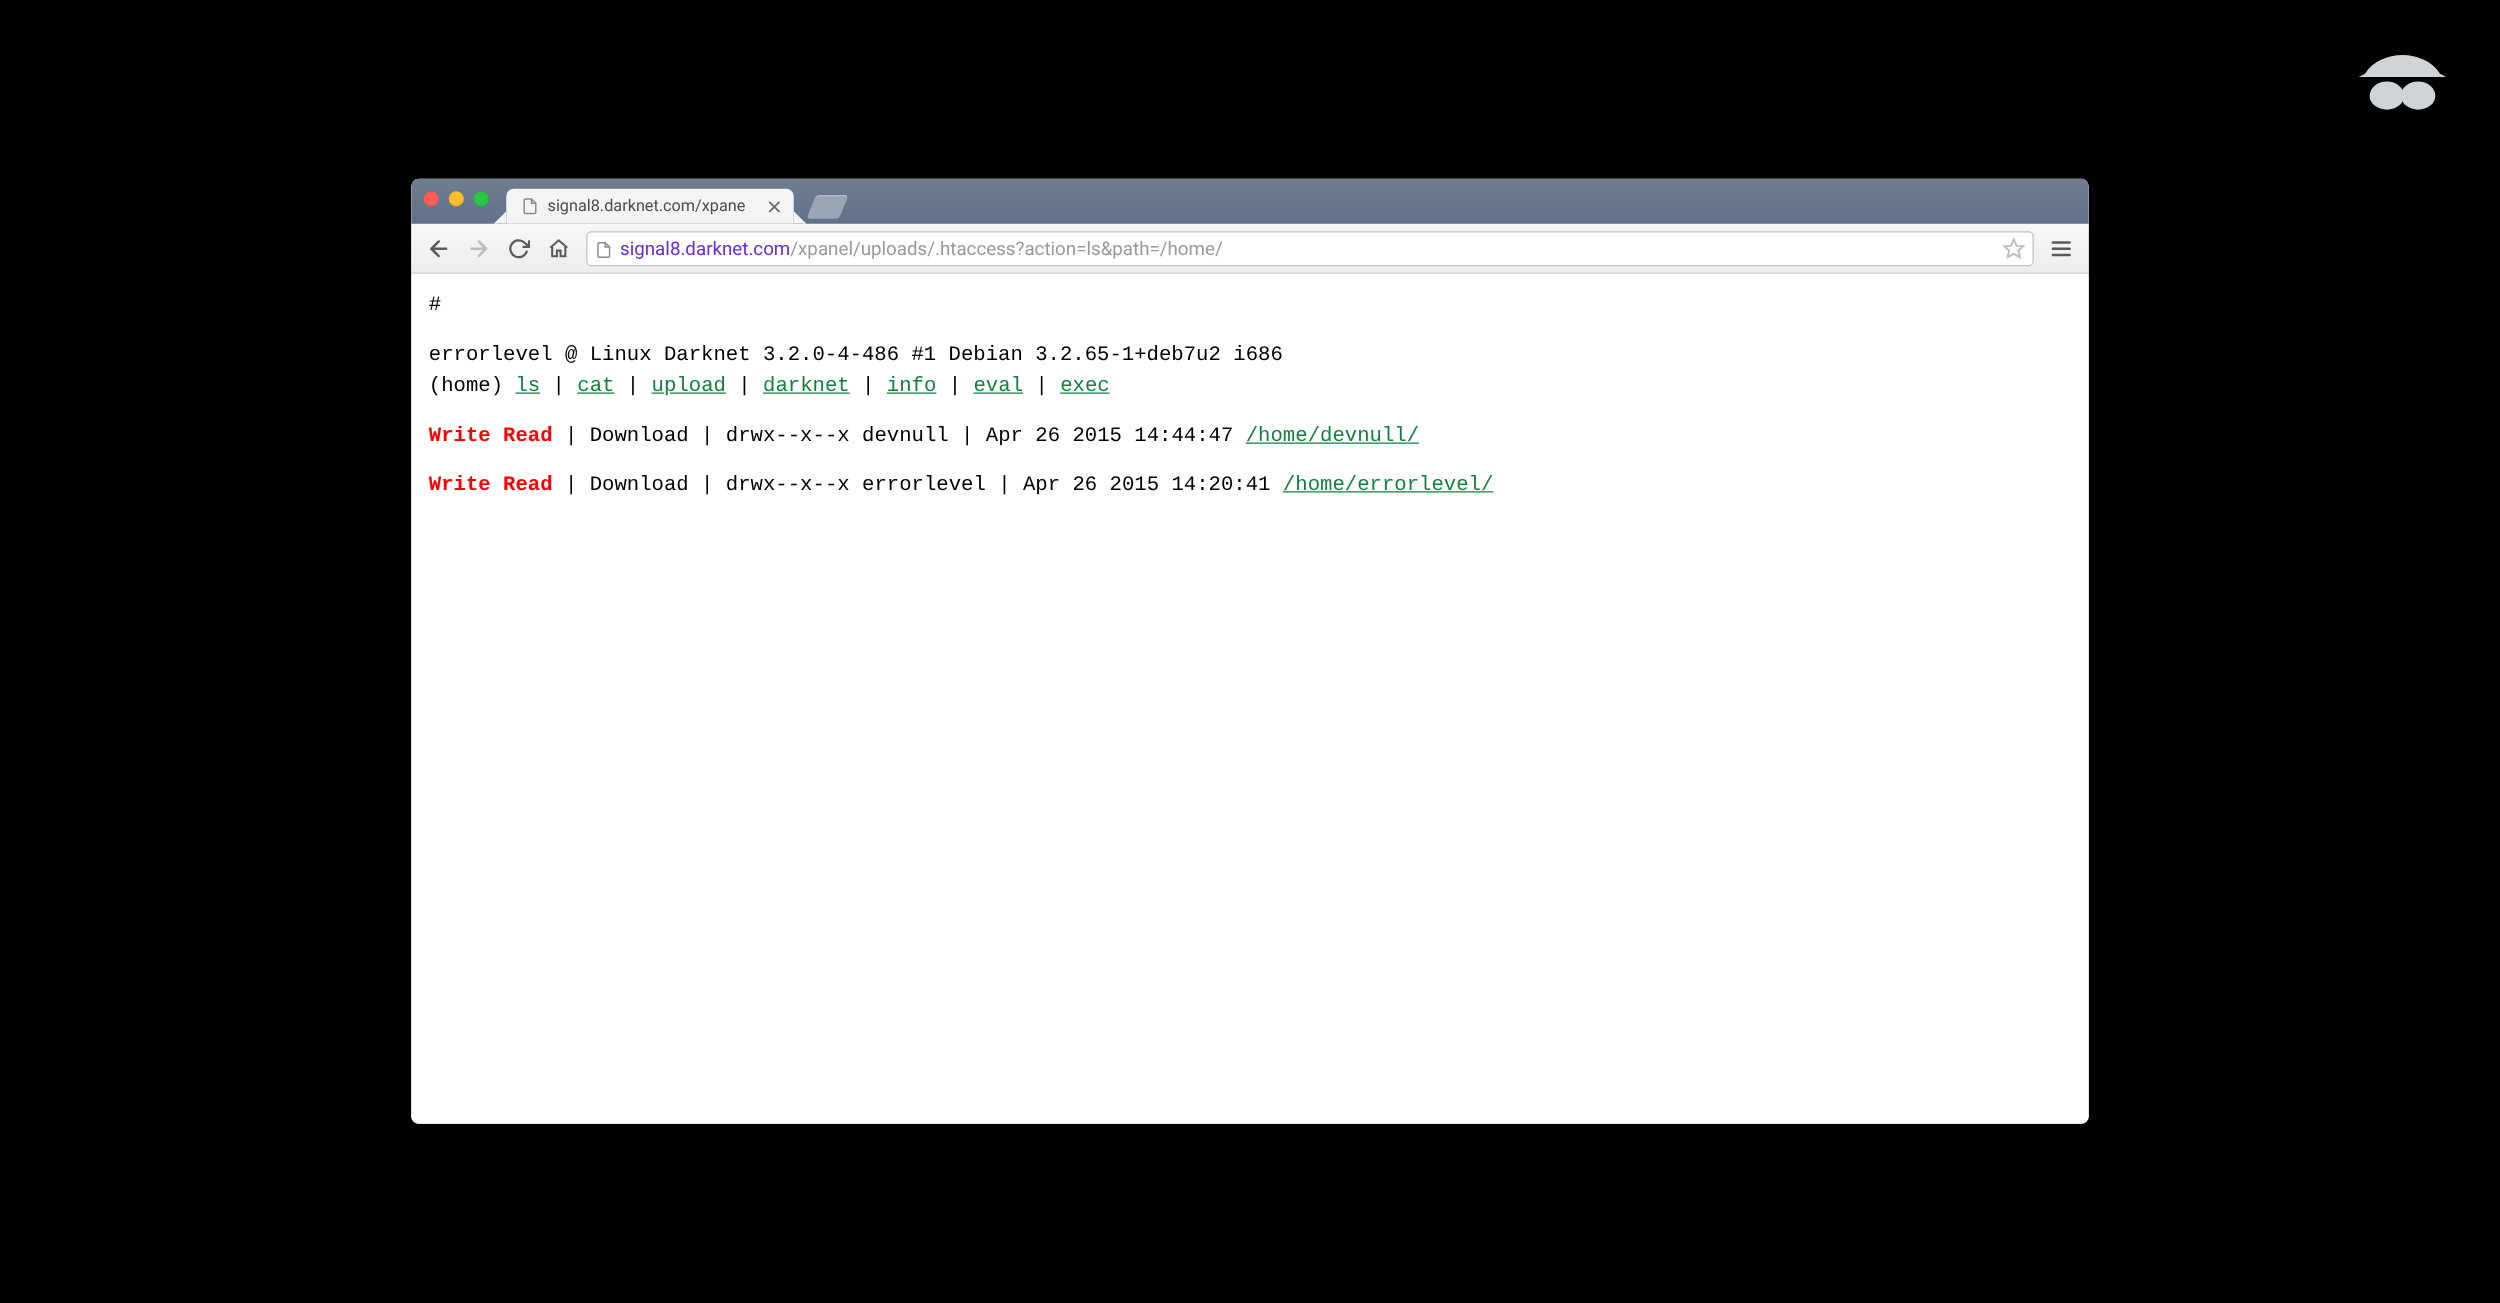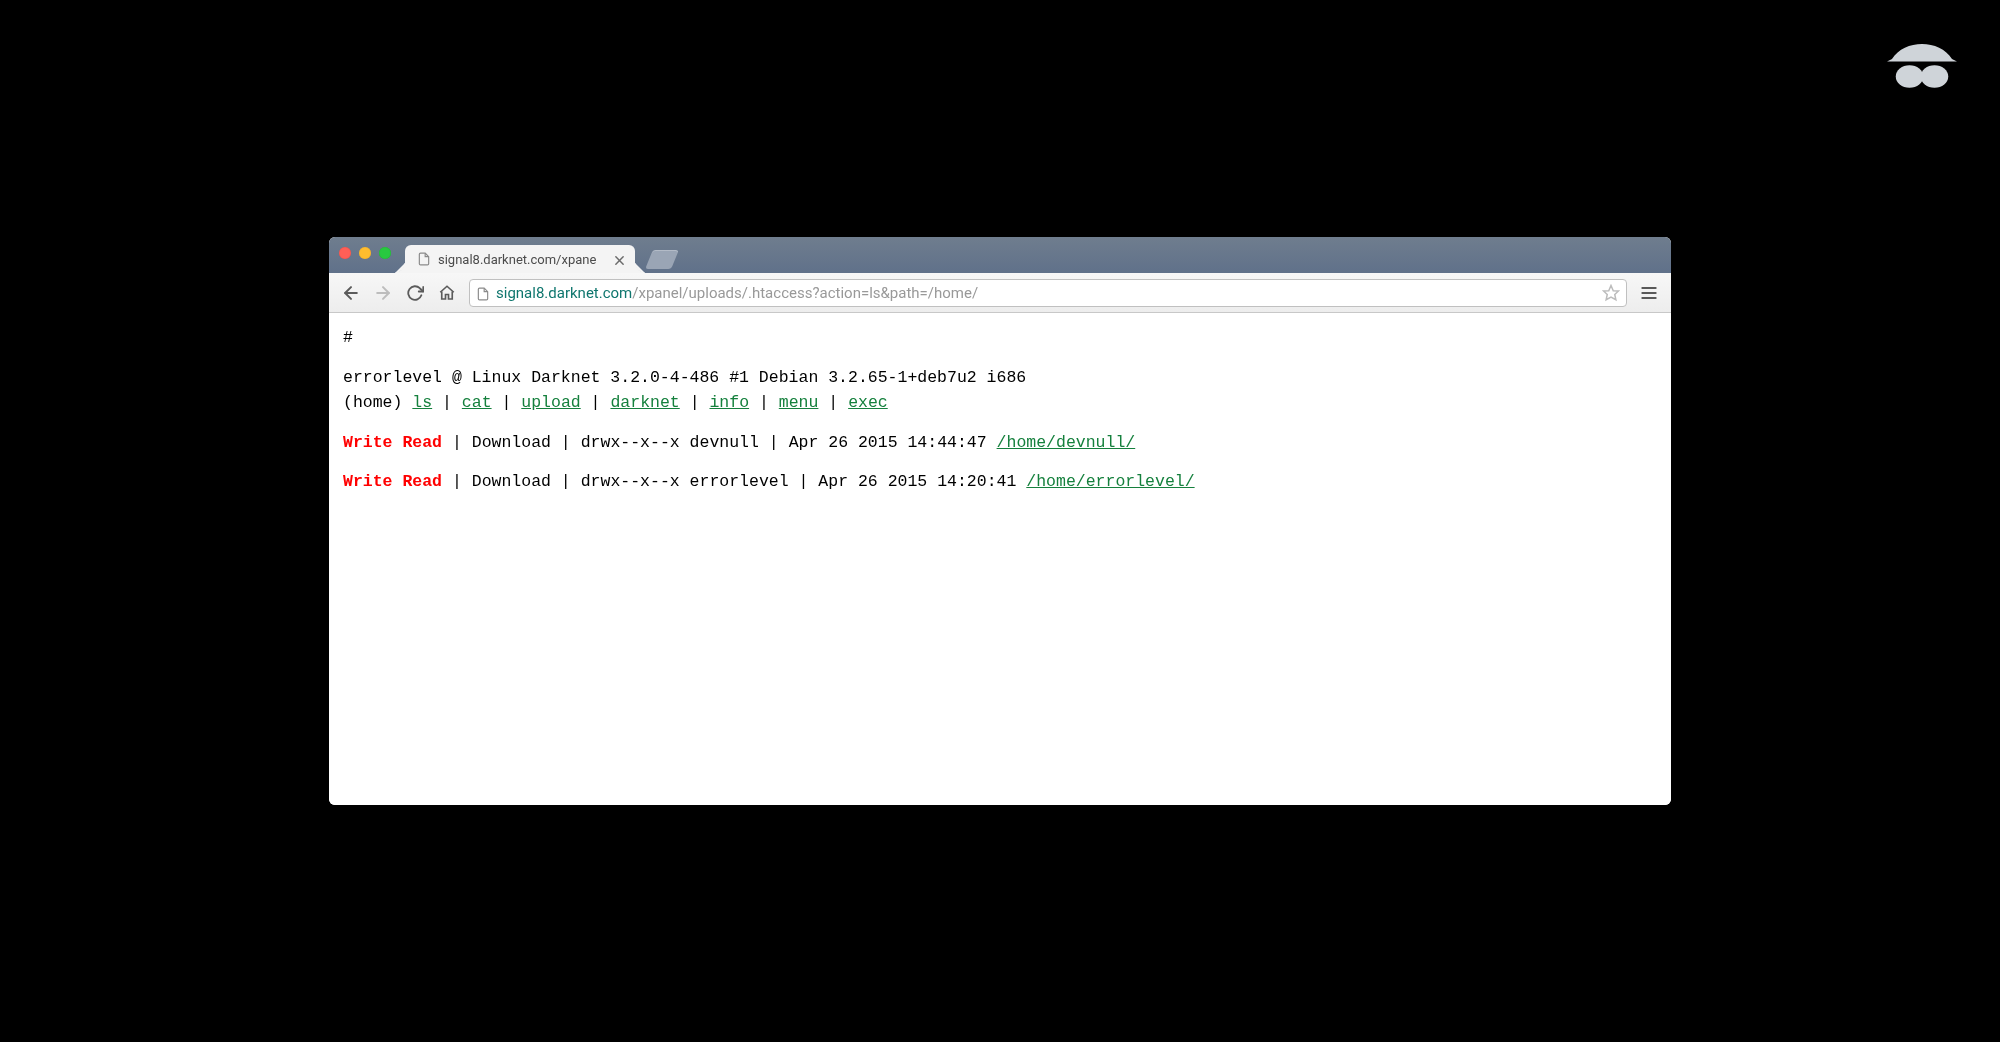--- a/index.html
+++ b/index.html
@@ -24,21 +24,21 @@
   .incognito {
     position:absolute;
     top:34px;
     right:38px;
     width:80px;
     height:60px;
     color:#cfd4d9;
   }
   .window {
     width:1342px;
-    height:568px;
+    height:756px;
     background:#fff;
     border-radius:6px;
     box-shadow:0 25px 60px rgba(0,0,0,.45);
     overflow:hidden;
     display:flex;
     flex-direction:column;
   }
   
   .tabstrip {
     height:36px;
@@ -116,21 +116,21 @@
     background:#fff;
     border:1px solid #c0c0c0;
     border-radius:4px;
     display:flex;
     align-items:center;
     padding:0 6px;
     gap:6px;
   }
   .omnibox .pageicon { width:14px;height:14px;color:#8d8d8d; flex-shrink:0; }
   .omnibox .url { flex:1; font-size:15px; color:#999; white-space:nowrap; overflow:hidden; }
-  .omnibox .url .host { color:#0f766e; }
+  .omnibox .url .host { color:#6d28d9; }
   .omnibox .star { width:18px;height:18px;color:#bcbcbc; }
   .menuicon { width:20px;height:20px;color:#595959; }
   
   .content {
     flex:1;
     background:#fff;
     padding:12px 14px;
     font-family: ui-monospace, Menlo, Consolas, "Courier New", monospace;
     font-size:16.5px;
     line-height:1.55;
@@ -235,21 +235,21 @@
       <p>#</p>
 
       <p>
         <span>errorlevel @ Linux Darknet 3.2.0-4-486 #1 Debian 3.2.65-1+deb7u2 i686</span><br>
         <span>(home)</span>
         <a href="#">ls</a><span class="sep"> | </span>
         <a href="#">cat</a><span class="sep"> | </span>
         <a href="#">upload</a><span class="sep"> | </span>
         <a href="#">darknet</a><span class="sep"> | </span>
         <a href="#">info</a><span class="sep"> | </span>
-        <a href="#">menu</a><span class="sep"> | </span>
+        <a href="#">eval</a><span class="sep"> | </span>
         <a href="#">exec</a>
       </p>
 
       <p>
         <span class="redtxt">Write Read</span><span class="sep"> | </span>
         <span>Download</span><span class="sep"> | </span>
         <span>drwx--x--x devnull</span><span class="sep"> | </span>
         <span>Apr 26 2015 14:44:47</span>
         <a href="#">/home/devnull/</a>
       </p>

